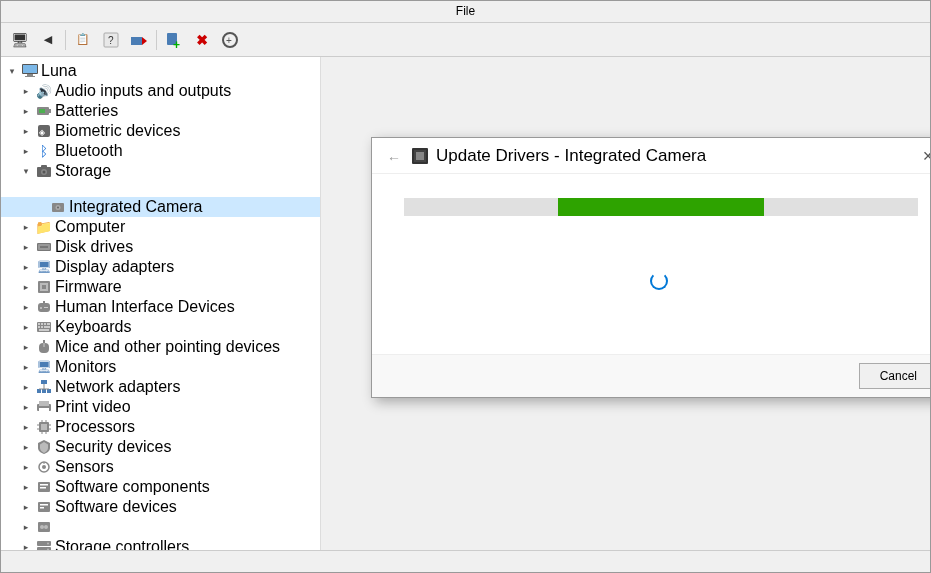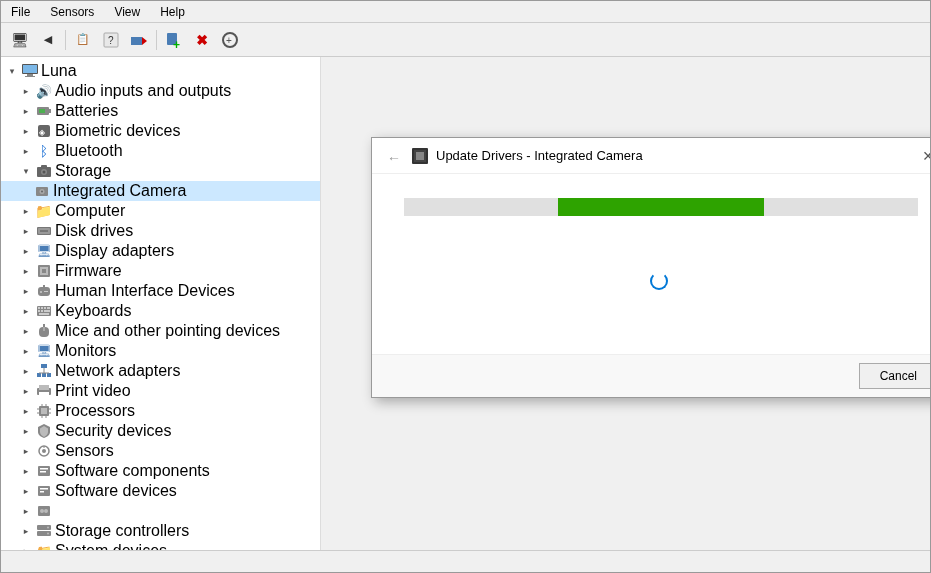--- a/index.html
+++ b/index.html
@@ -24,20 +24,21 @@
 
     
     .menu-bar {
       display: flex;
       align-items: center;
       background: #f0f0f0;
       border-bottom: 1px solid #ccc;
       padding: 2px 6px;
       gap: 12px;
       height: 22px;
+      flex-direction: column;
     }
     .menu-item {
       font-size: 12px;
       color: #000;
       cursor: pointer;
       padding: 1px 4px;
     }
 
     
     .toolbar {
@@ -115,21 +116,21 @@
       flex-shrink: 0;
     }
     .tree-label {
       font-size: 16px;
       color: #000;
     }
 
     
     .indent-0 { padding-left: 4px; }
     .indent-1 { padding-left: 18px; }
-    .indent-2 { padding-left: 16px; }
+    .indent-2 { padding-left: 32px; margin-top: 16px; }
     .icon-audio { color: #d4820a; font-size: 13px; }
     .icon-bluetooth { color: #1a6fd4; font-size: 13px; }
 
     
     .right-panel {
       flex: 1;
       background: #f0f0f0;
       display: flex;
       align-items: flex-start;
       justify-content: center;
@@ -176,21 +177,21 @@
     .dialog-title-icon {
       width: 16px;
       height: 16px;
       background: #333;
       border-radius: 1px;
       display: flex;
       align-items: center;
       justify-content: center;
     }
     .dialog-title-text {
-      font-size: 13px;
+      font-size: 17px;
       font-weight: 400;
       color: #000;
     }
     .dialog-close-btn {
       width: 20px;
       height: 20px;
       display: flex;
       align-items: center;
       justify-content: center;
       font-size: 14px;

